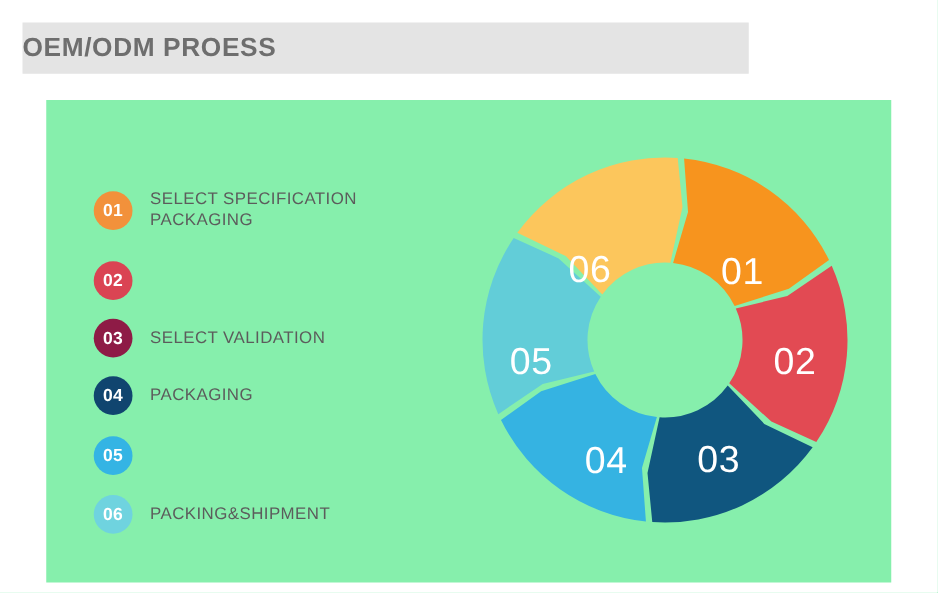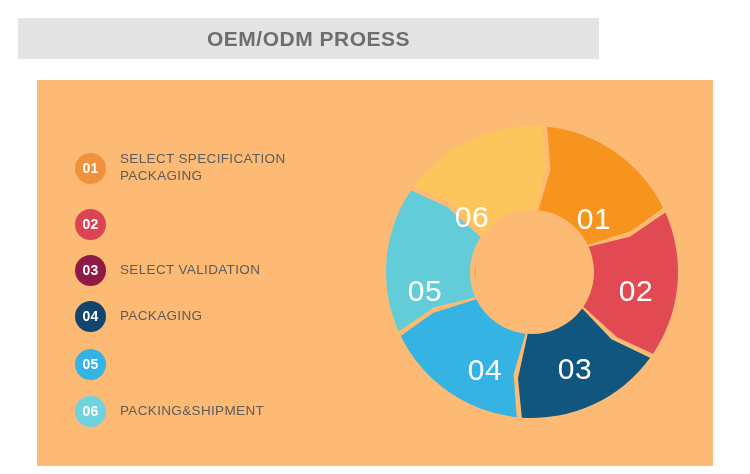--- a/index.html
+++ b/index.html
@@ -22,39 +22,38 @@
   
   #title-bar {
     position: absolute;
     left: 18px;
     top: 18px;
     width: 581px;
     height: 41px;
     background: #e4e4e4;
     display: flex;
     align-items: center;
-    justify-content: center;
   }
 
   #title-text {
     font-size: 21px;
     font-weight: bold;
     letter-spacing: 0.5px;
     color: #6e6e6e;
     white-space: nowrap;
   }
 
   
   #main-panel {
     position: absolute;
     left: 37px;
     top: 80px;
     width: 676px;
     height: 386px;
-    background: #fdba74;
+    background: #86efac;
   }
 
   
   #legend {
     position: absolute;
     left: 38px;
     top: 42px;
     width: 300px;
   }
 

